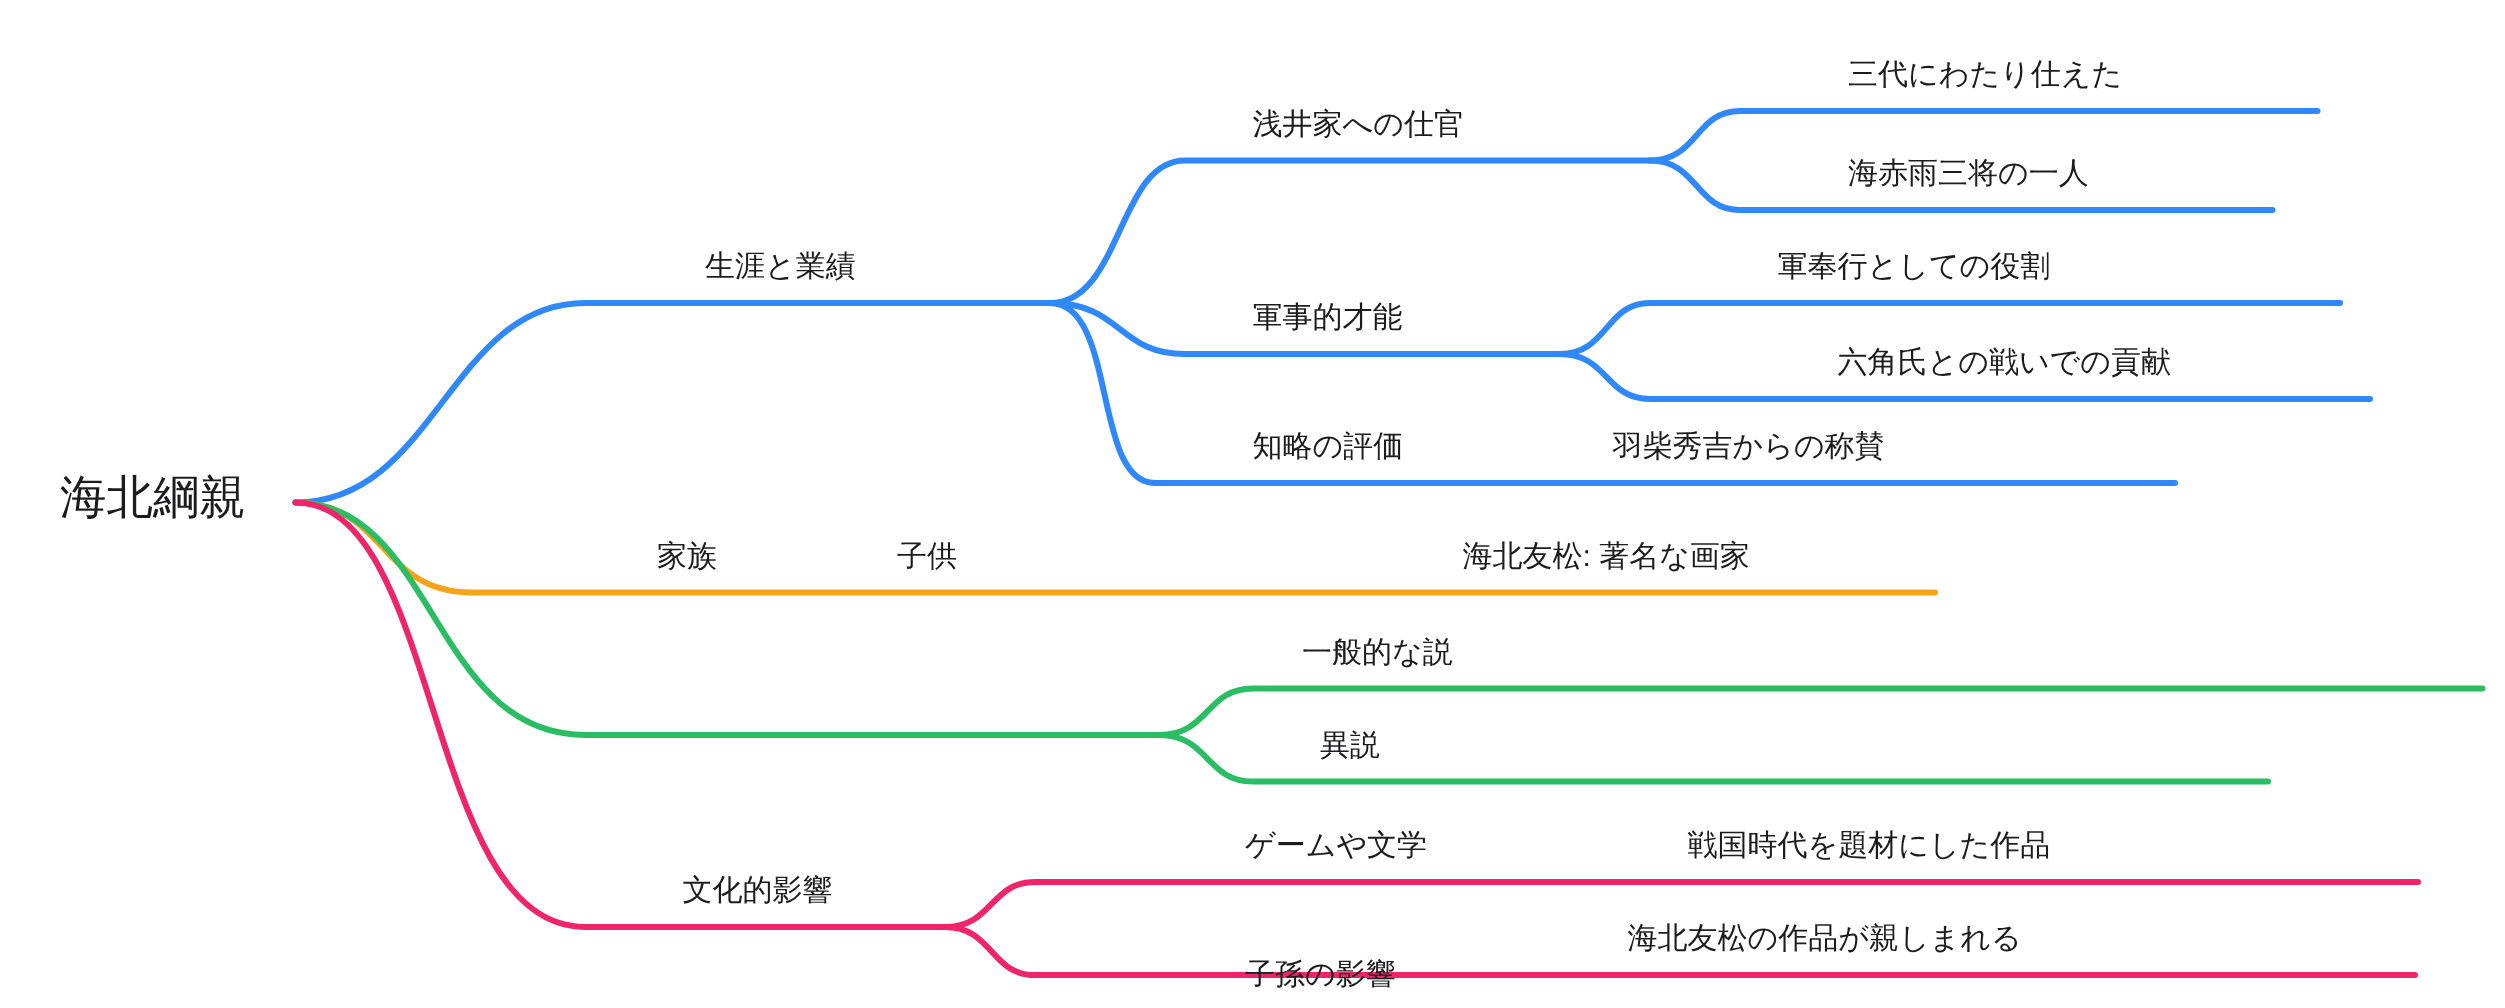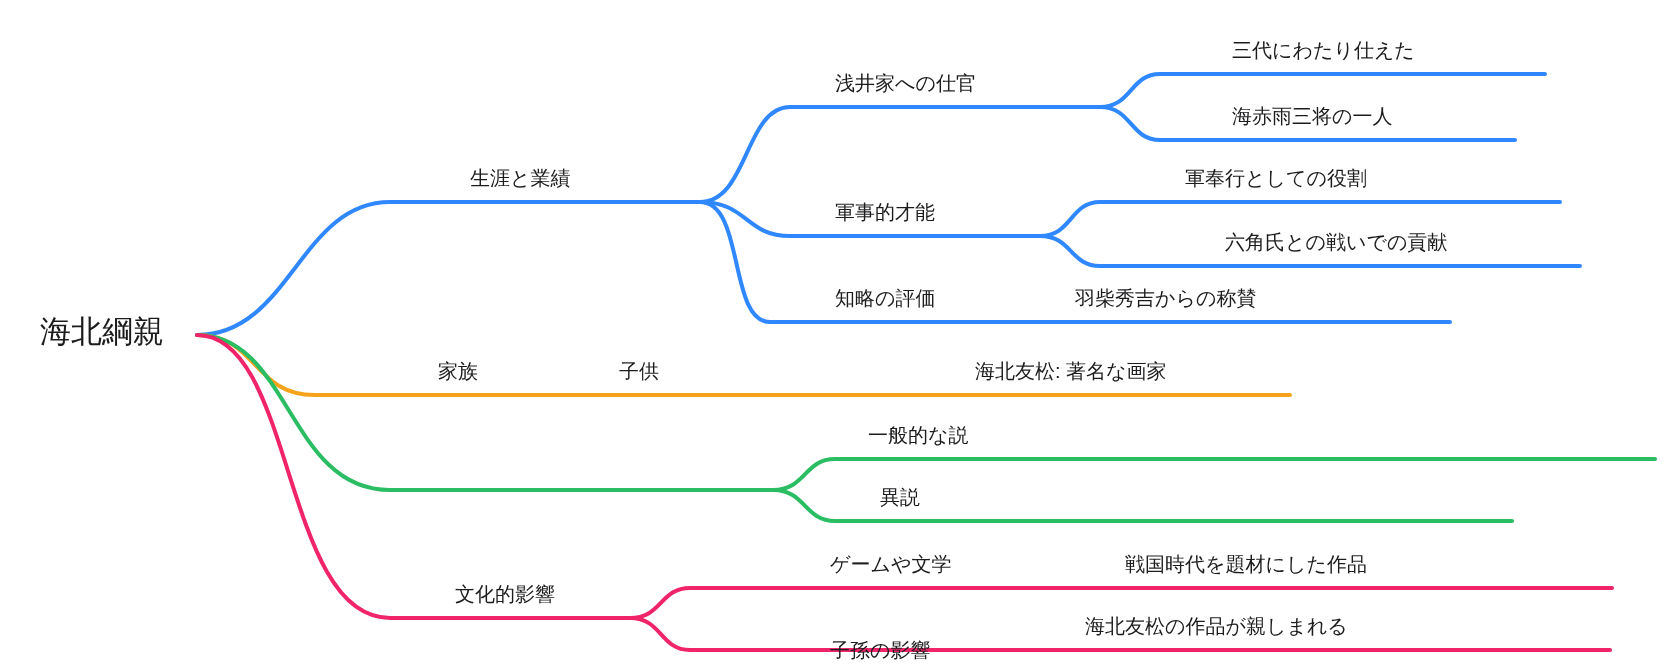--- a/index.html
+++ b/index.html
@@ -68,21 +68,21 @@
   <div class="node-label" style="left:835px; top:65px;">浅井家への仕官</div>
   <div class="node-label" style="left:1232px; top:32px;">三代にわたり仕えた</div>
   <div class="node-label" style="left:1232px; top:98px;">海赤雨三将の一人</div>
   <div class="node-label" style="left:1185px; top:160px;">軍奉行としての役割</div>
   <div class="node-label" style="left:835px; top:194px;">軍事的才能</div>
   <div class="node-label" style="left:1185px; top:224px;margin-left:40px;">六角氏との戦いでの貢献</div>
   <div class="node-label" style="left:835px; top:280px;">知略の評価</div>
   <div class="node-label" style="left:1075px; top:280px;">羽柴秀吉からの称賛</div>
 
   <div class="node-label" style="left:438px; top:353px;">家族</div>
-  <div class="node-label" style="left:598px; top:353px;margin-left:21px;">子供</div>
+  <div class="node-label" style="left:598px; top:353px;">子供</div>
   <div class="node-label" style="left:975px; top:353px;">海北友松: 著名な画家</div>
 
   <div class="node-label" style="left:868px; top:417px;">一般的な説</div>
   <div class="node-label" style="left:880px; top:479px;">異説</div>
 
   <div class="node-label" style="left:455px; top:576px;">文化的影響</div>
   <div class="node-label" style="left:830px; top:546px;">ゲームや文学</div>
   <div class="node-label" style="left:1125px; top:546px;">戦国時代を題材にした作品</div>
   <div class="node-label" style="left:830px; top:608px;margin-top:24px;">子孫の影響</div>
   <div class="node-label" style="left:1085px; top:608px;">海北友松の作品が親しまれる</div>

